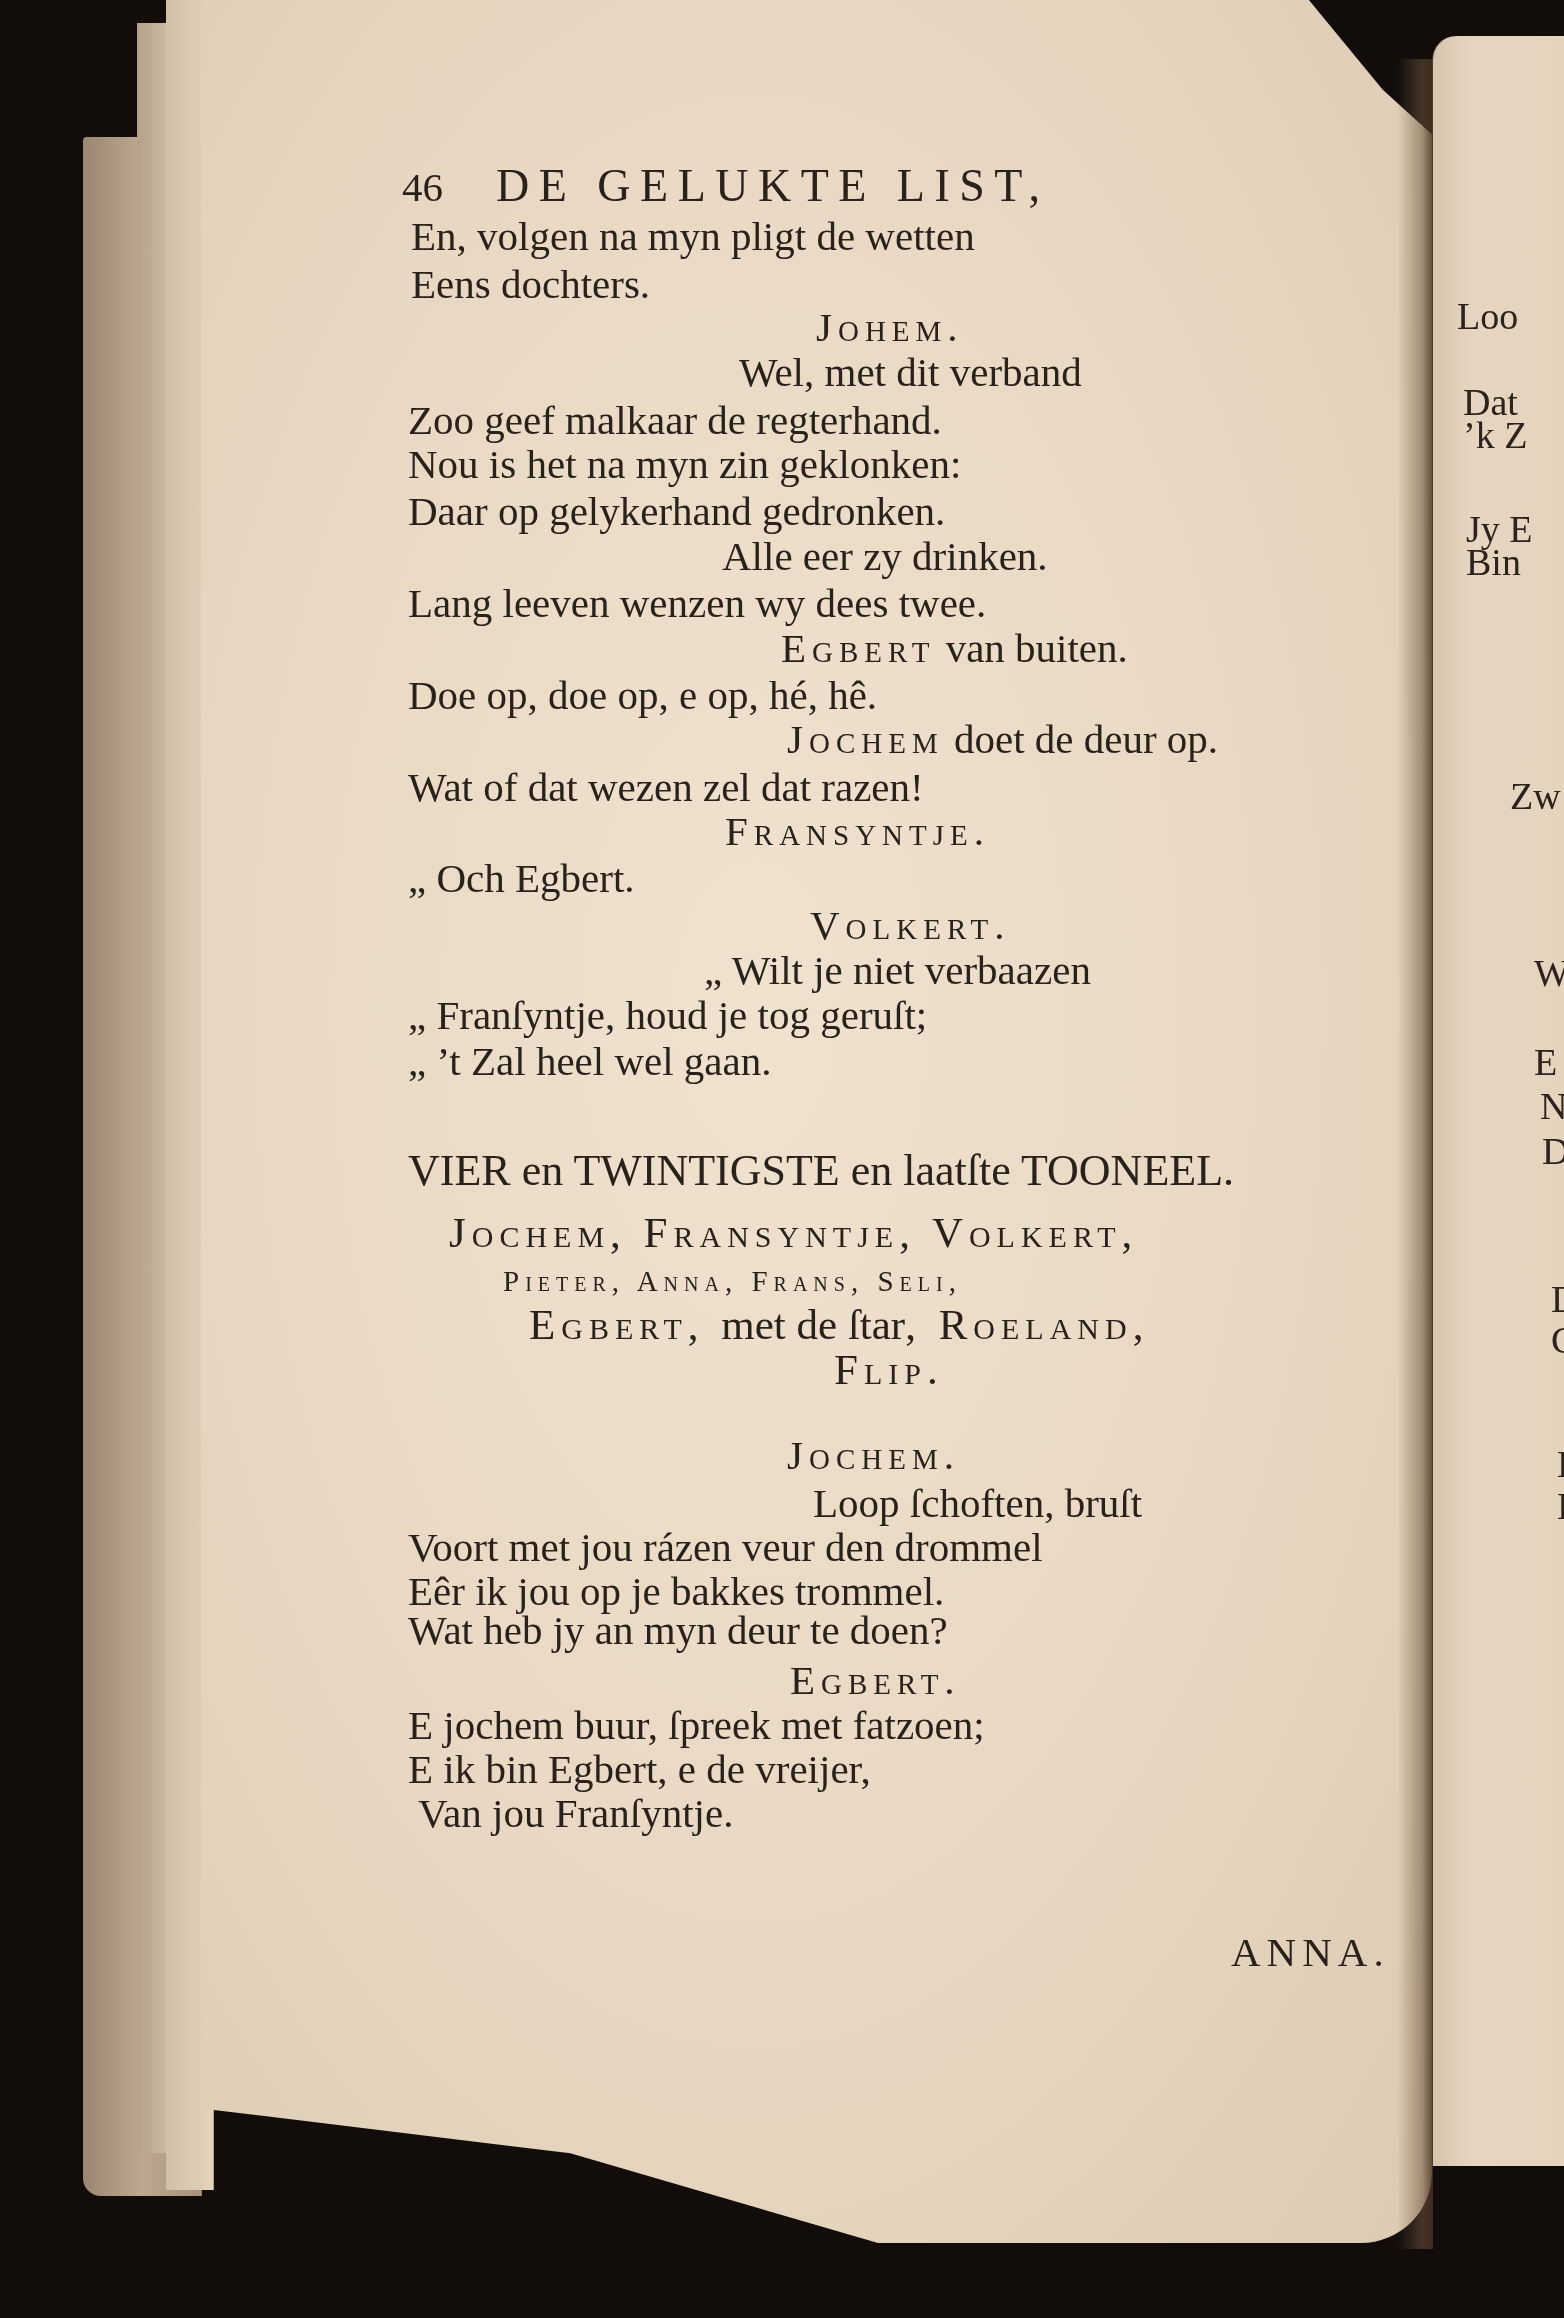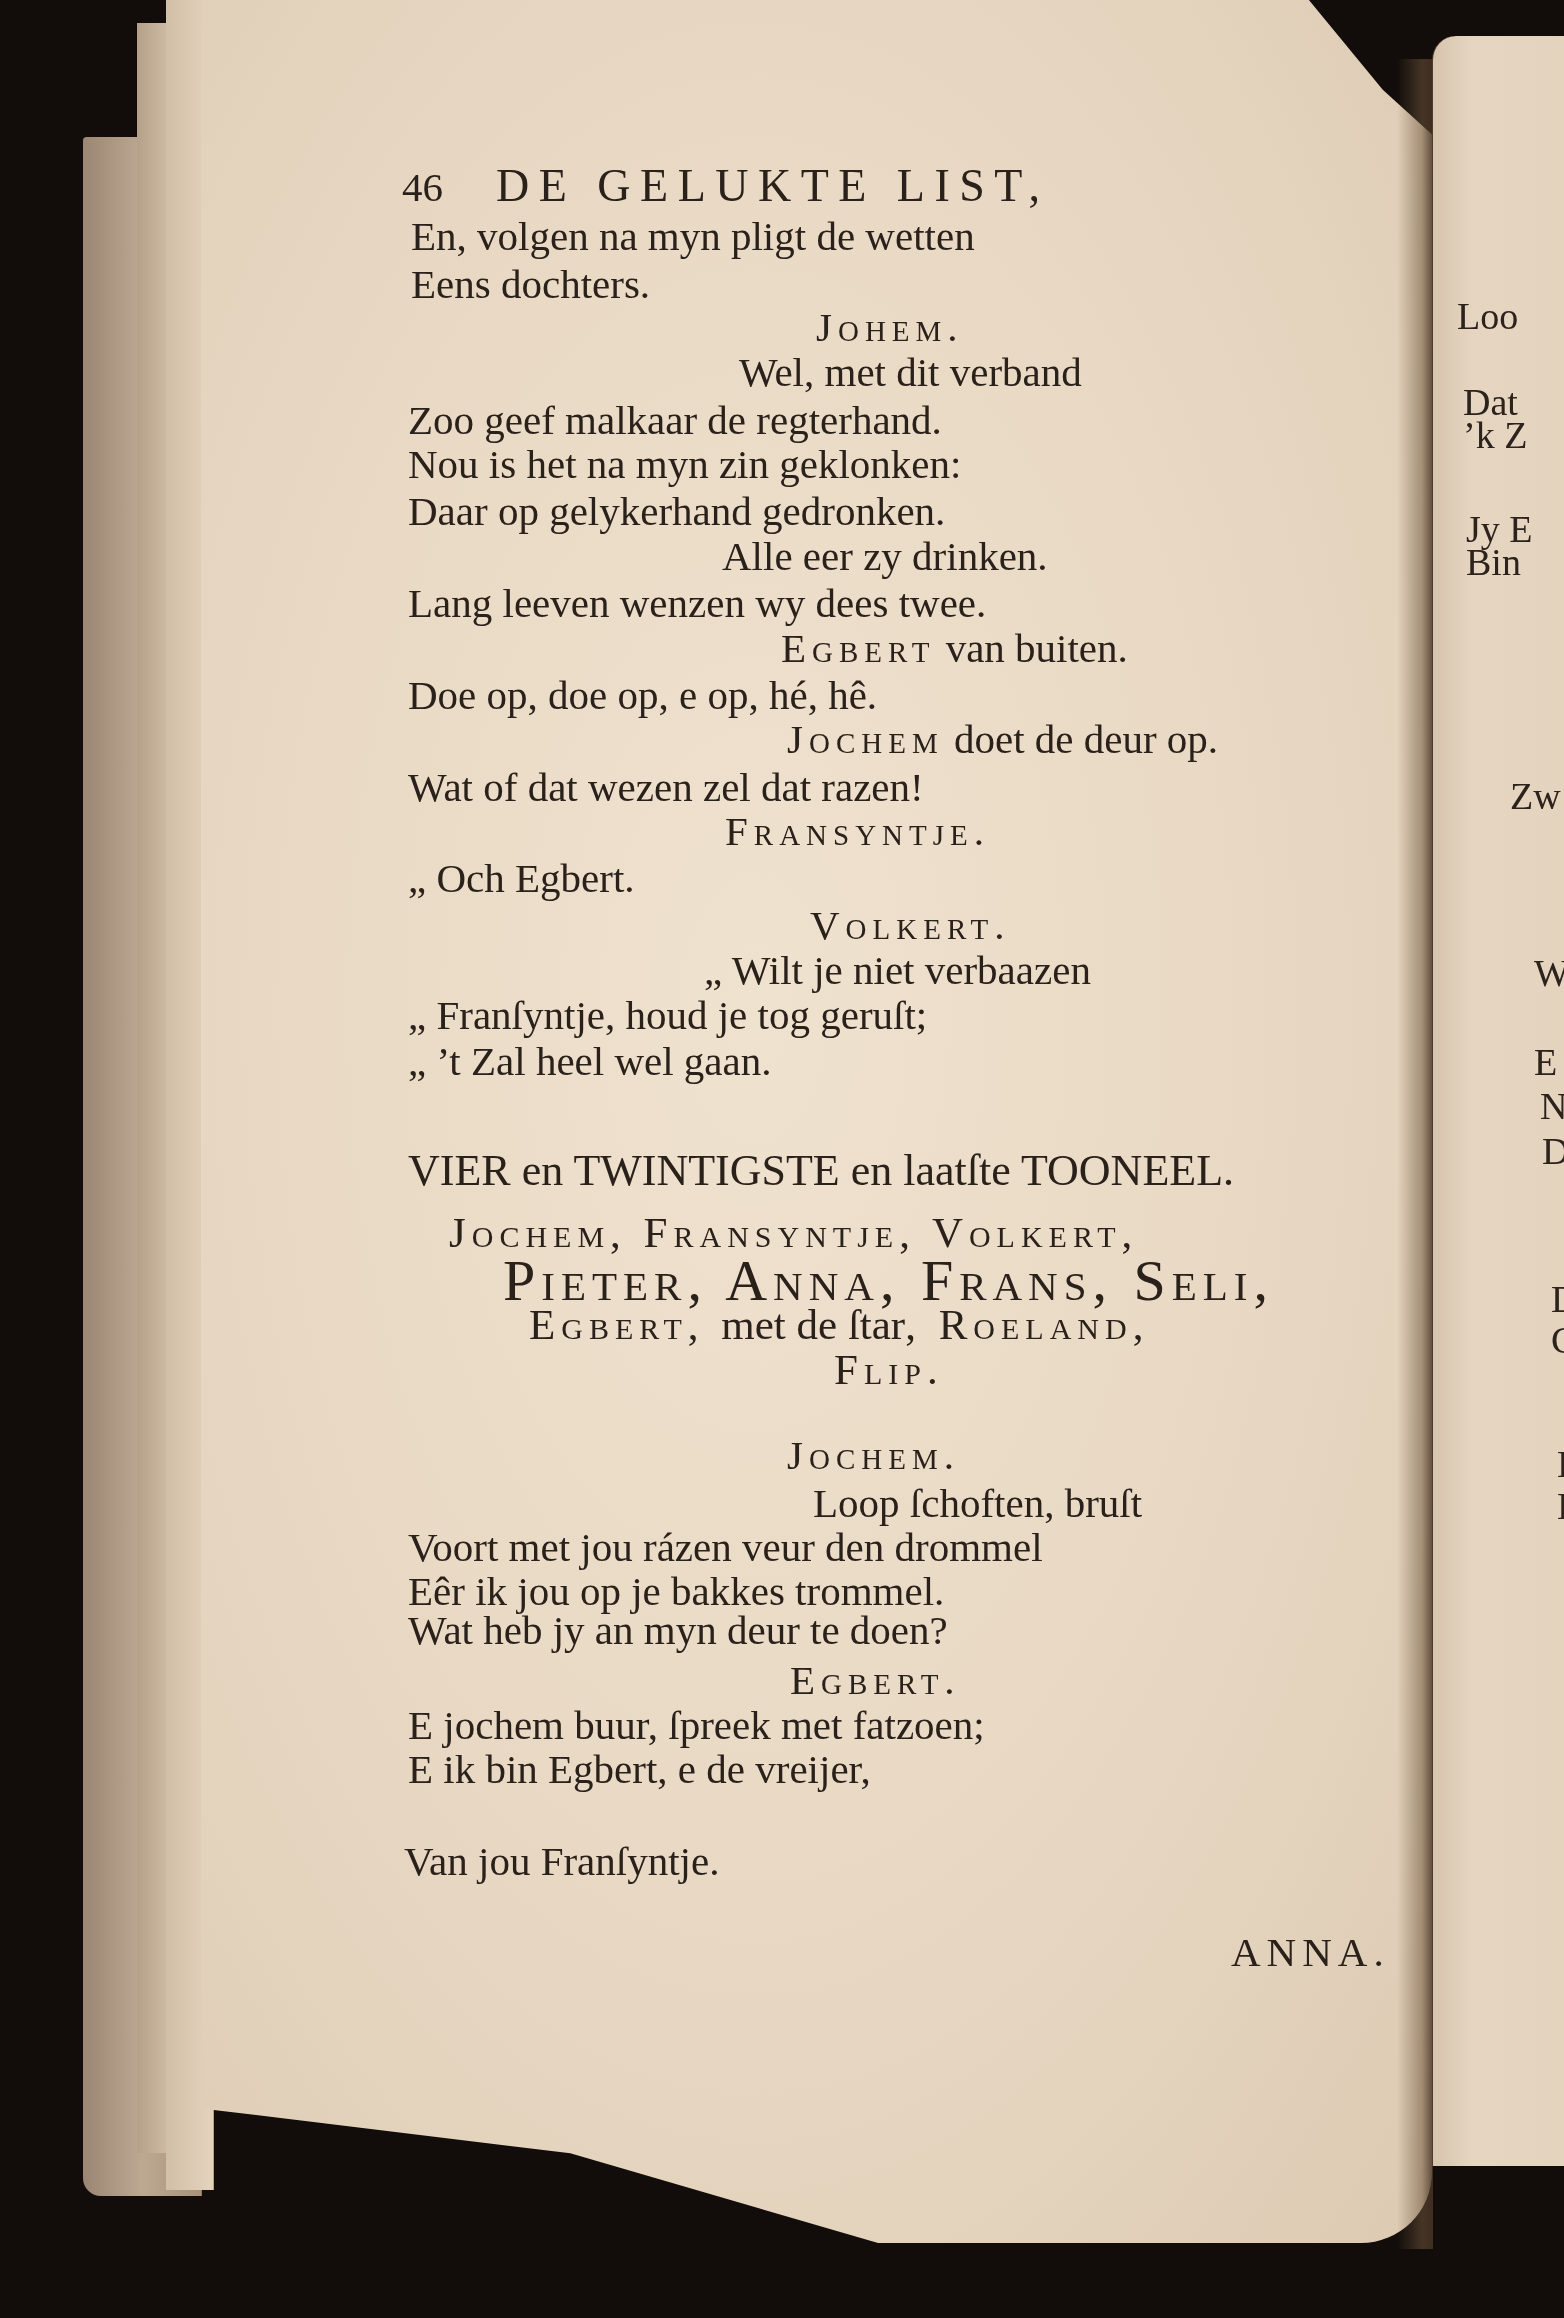--- a/index.html
+++ b/index.html
@@ -103,31 +103,31 @@
   <div class="line caps" style="left:323px;top:645px;">Fransyntje.</div>
   <div class="line" style="left:6px;top:692px;">„ Och Egbert.</div>
   <div class="line caps" style="left:408px;top:739px;">Volkert.</div>
   <div class="line" style="left:302px;top:784px;">„ Wilt je niet verbaazen</div>
   <div class="line" style="left:6px;top:829px;">„ Franſyntje, houd je tog geruſt;</div>
   <div class="line" style="left:6px;top:875px;">„ ’t Zal heel wel gaan.</div>
 
   <div class="line" style="left:6px;top:985px;font-size:44px;">VIER en TWINTIGSTE en laatſte TOONEEL.</div>
 
   <div class="line caps" style="left:47px;top:1047px;font-size:43px;">Jochem, Fransyntje, Volkert,</div>
-  <div class="line caps" style="left:101px;top:1095px;font-size:58px;">Pieter, Anna, Frans, Seli,</div>
+  <div class="line caps" style="left:101px;top:1095px;font-size:29px;">Pieter, Anna, Frans, Seli,</div>
   <div class="line" style="left:127px;top:1139px;font-size:43px;">
     <span class="caps">Egbert, </span><span class="it">met de ſtar</span><span class="caps">, Roeland,</span>
   </div>
   <div class="line caps" style="left:432px;top:1184px;font-size:43px;">Flip.</div>
 
   <div class="line caps" style="left:385px;top:1269px;">Jochem.</div>
   <div class="line" style="left:411px;top:1317px;">Loop ſchoften, bruſt</div>
   <div class="line" style="left:6px;top:1361px;">Voort met jou rázen veur den drommel</div>
   <div class="line" style="left:6px;top:1405px;">Eêr ik jou op je bakkes trommel.</div>
   <div class="line" style="left:6px;top:1444px;">Wat heb jy an myn deur te doen?</div>
   <div class="line caps" style="left:388px;top:1494px;">Egbert.</div>
   <div class="line" style="left:6px;top:1539px;">E jochem buur, ſpreek met fatzoen;</div>
   <div class="line" style="left:6px;top:1583px;">E ik bin Egbert, e de vreijer,</div>
-  <div class="line" style="left:2px;top:1627px;margin-top:48px;">Van jou Franſyntje.</div>
+  <div class="line" style="left:16px;top:1627px;">Van jou Franſyntje.</div>
 
   <div class="line caps" style="left:829px;top:1766px;">ANNA.</div>
 </div>
 
 
 </body></html>

